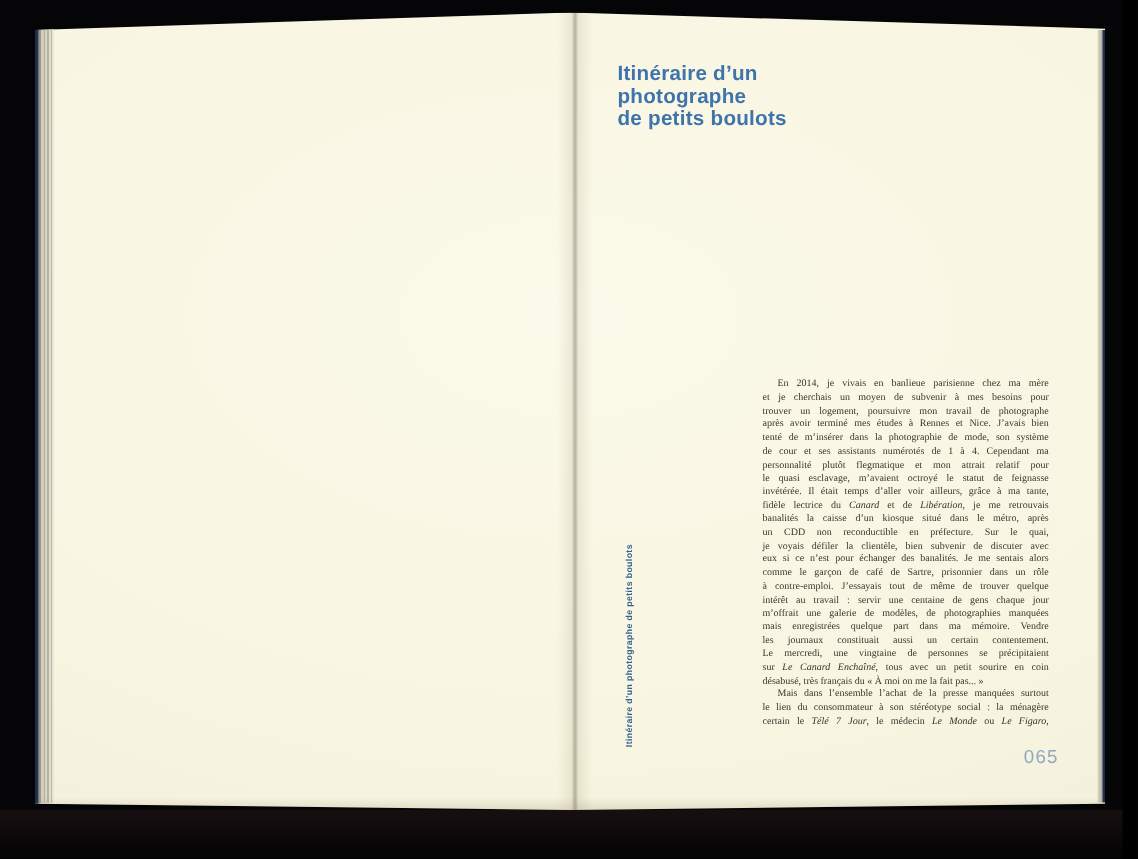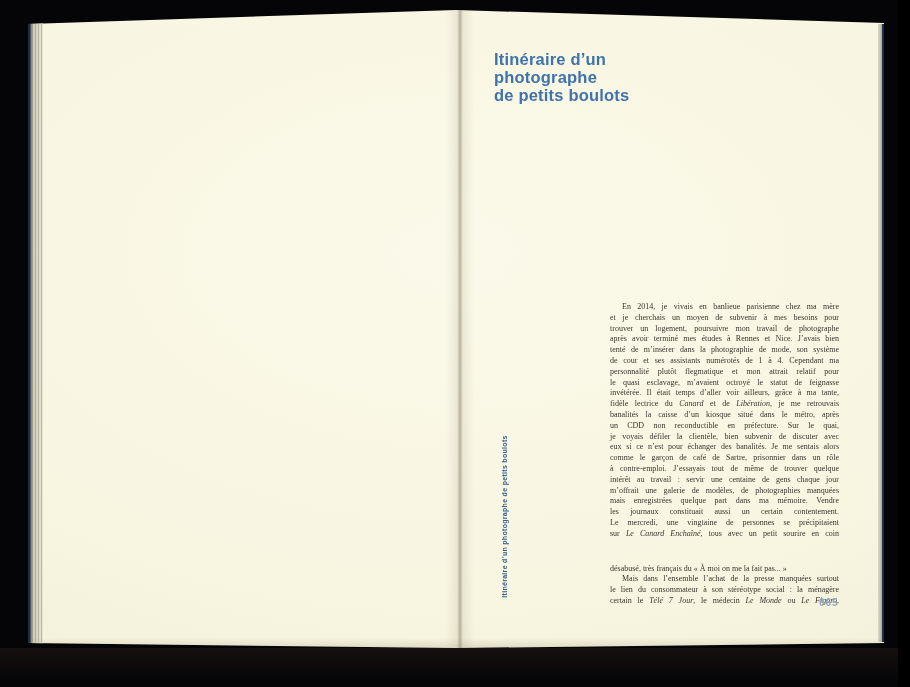--- a/index.html
+++ b/index.html
@@ -61,25 +61,25 @@
     color: var(--running-blue, #31608e);
     white-space:nowrap;
   }
   .body-text {
     position:absolute; left:582px; top:292px; width:229px;
     font-family:"Liberation Serif", serif;
     font-size:8px; line-height:10.8px;
     color: var(--ink, #3a352d);
   }
   .body-line { text-align:justify; text-align-last:justify; }
-  .body-line.par-end { text-align-last:left;margin-top:24px; }
+  .body-line.par-end { text-align-last:left; }
   .body-line em { font-style:italic; }
   .page-number {
     position:absolute; left:791px; top:587px;
-    font-size:10px; font-weight:700; letter-spacing:1px;
+    font-size:15px; font-weight:400; letter-spacing:1px;
     color: var(--folio, #90a9c1);
   }
 </style>
 </head>
 <body>
 
 <div class="stage">
 
   <div class="book">
     <div class="paper"></div>

